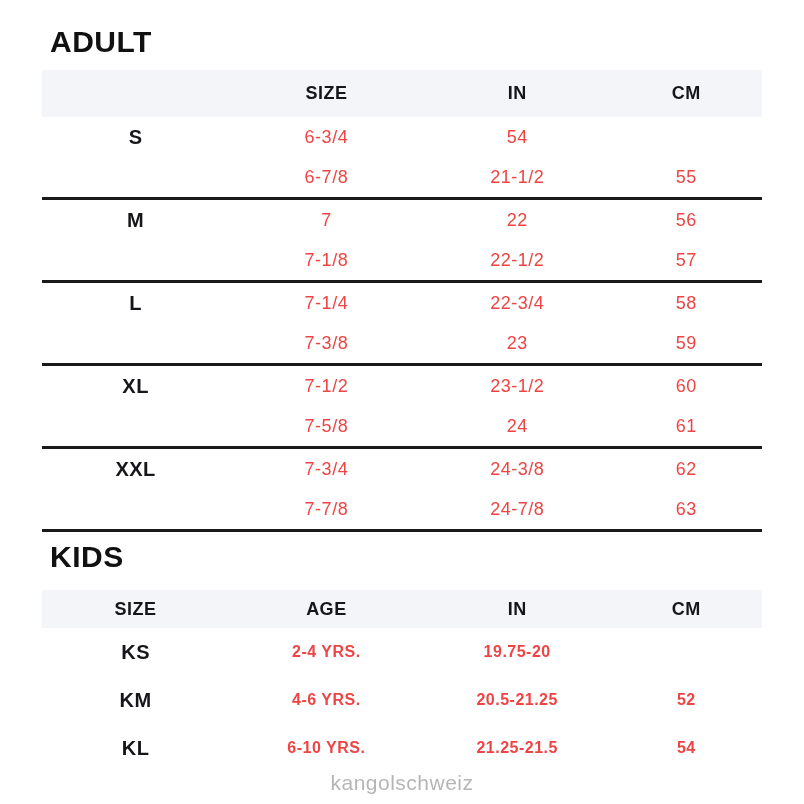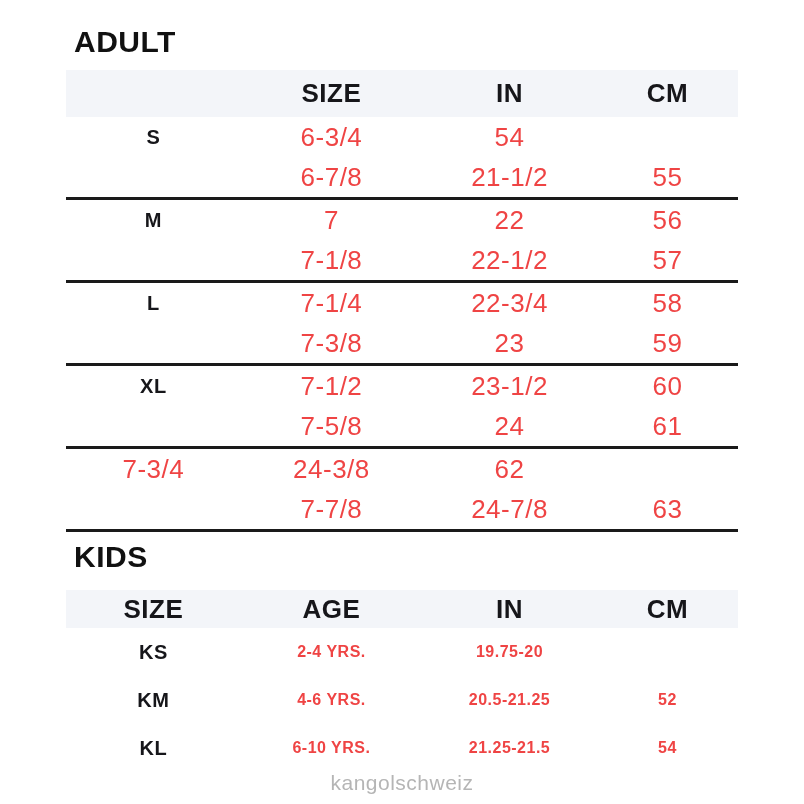--- a/index.html
+++ b/index.html
@@ -2,21 +2,21 @@
 <html><head>
 <meta charset="utf-8">
 <style>
   * { margin: 0; padding: 0; box-sizing: border-box; }
   html, body { background: #ffffff; }
   body {
     width: 804px; height: 804px; overflow: hidden;
     font-family: "Liberation Sans", sans-serif;
     -webkit-font-smoothing: antialiased;
   }
-  .sheet { width: 804px; height: 782px; padding: 0 66px; }
+  .sheet { width: 804px; height: 782px; padding: 0 42px; }
 
   .section-heading {
     font-size: 30px; font-weight: 800; letter-spacing: 0.5px;
     color: #111111; line-height: 30px; margin-left: 8px;
   }
   .heading-adult { padding-top: 27px; }
   .heading-kids  { margin-top: 10px; }
 
   .grid-row {
     display: grid;
@@ -28,21 +28,21 @@
   .adult-band { margin-top: 13px; height: 47px; }
   .kids-band  { margin-top: 18px; height: 38px; }
 
   .col-head {
     font-weight: 800; font-size: 21px; letter-spacing: 0.5px; color: #16161a;
   }
 
   .trow { height: 40px; }
   .kids-trow { height: 48px; }
 
-  .cell { font-size: 26px; }
+  .cell { font-size: 18px; }
   .lbl {
     font-weight: 800; font-size: 20px; letter-spacing: 0.5px; color: #16161a;
   }
   .val {
     font-weight: 300; color: #ef4444; letter-spacing: 0.5px;
   }
   .kids-val { font-size: 16px; font-weight: bold; }
 
   .size-group { border-bottom: 3px solid #1a1a1a; }
 
@@ -116,20 +116,21 @@
           </div>
           <div class="grid-row trow">
             <div class="cell lbl"></div>
             <div class="cell val">7-5/8</div>
             <div class="cell val">24</div>
             <div class="cell val">61</div>
           </div>
         </div>
         <div class="size-group">
           <div class="grid-row trow">
+            <div class="cell lbl">XXL</div>
             <div class="cell val">7-3/4</div>
             <div class="cell val">24-3/8</div>
             <div class="cell val">62</div>
           </div>
           <div class="grid-row trow">
             <div class="cell lbl"></div>
             <div class="cell val">7-7/8</div>
             <div class="cell val">24-7/8</div>
             <div class="cell val">63</div>
           </div>

